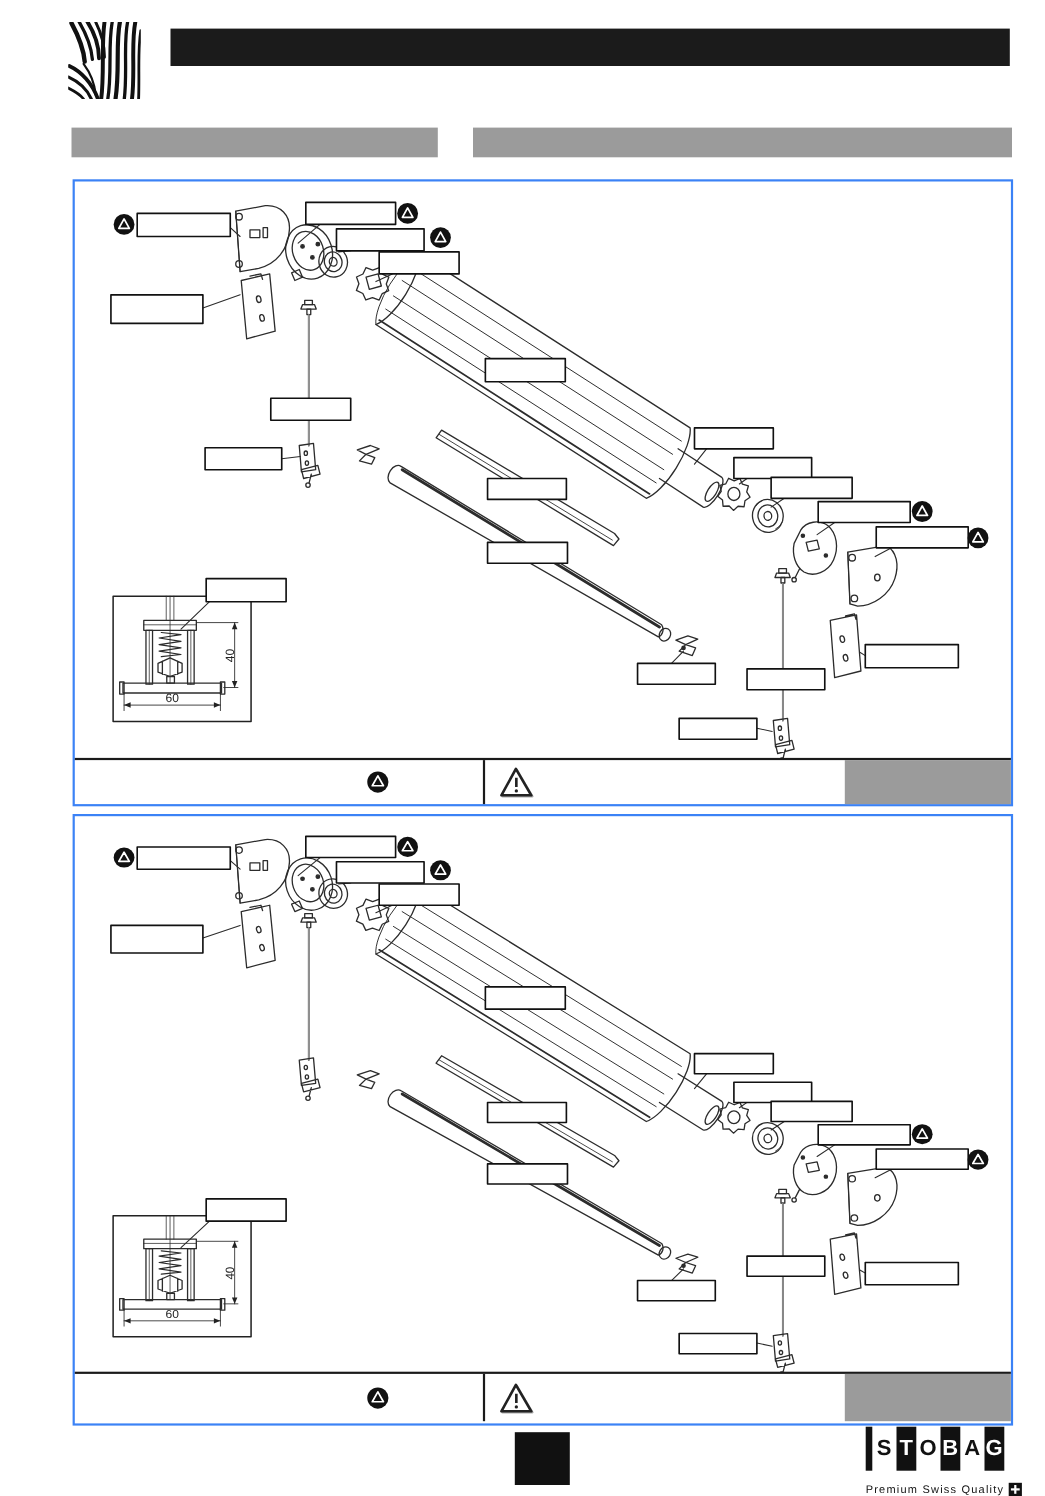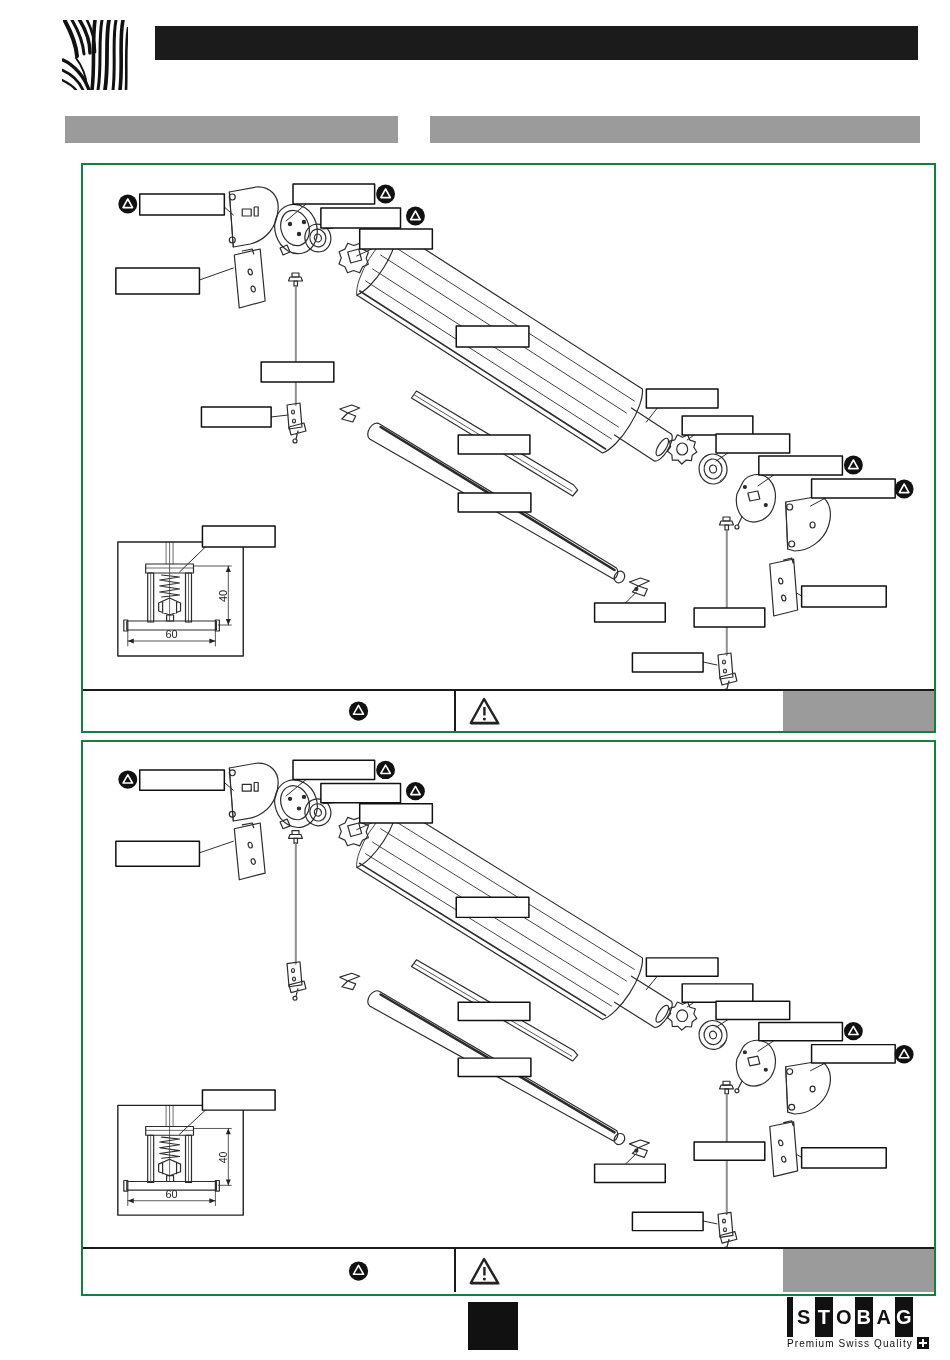--- a/index.html
+++ b/index.html
@@ -5,21 +5,21 @@
   html,body{margin:0;padding:0;background:#e8e8e8;}
   .page{position:relative;width:950px;height:1360px;background:#ffffff;overflow:hidden;
         font-family:"Liberation Sans",sans-serif;}
   .zebra{position:absolute;left:62px;top:20px;width:66px;height:70px;}
   .title-bar{position:absolute;left:155px;top:26px;width:763px;height:34px;background:#1b1b1b;color:#fff;
              font-size:16px;line-height:34px;padding-left:10px;box-sizing:border-box;}
   .section-bar{position:absolute;top:116px;height:27px;background:#9b9b9b;color:#fff;font-size:13px;
                line-height:27px;padding-left:8px;box-sizing:border-box;}
   .section-bar.left{left:65px;width:333px;}
   .section-bar.right{left:430px;width:490px;}
-  .panel{position:absolute;left:81px;width:855px;border:2px solid #15803d;box-sizing:border-box;background:#fff;}
+  .panel{position:absolute;left:66px;width:855px;border:2px solid #3b82f6;box-sizing:border-box;background:#fff;}
   .panel.p1{top:163px;height:570px;}
   .panel.p2{top:740px;height:556px;}
   .diagram{position:relative;width:100%;}
   .p1 .diagram{height:524px;}
   .p2 .diagram{height:505px;}
   .diagram svg{display:block;width:100%;height:100%;}
   .panel-footer{position:relative;width:100%;border-top:2px solid #1a1a1a;box-sizing:border-box;}
   .p1 .panel-footer{height:42px;}
   .p2 .panel-footer{height:45px;}
   .pf-divider{position:absolute;left:371px;top:0;bottom:0;width:0;border-left:2px solid #1a1a1a;}
@@ -28,21 +28,21 @@
   .pf-gray{position:absolute;right:0;top:0;bottom:0;width:151px;background:#9b9b9b;}
   .page-box{position:absolute;left:468px;top:1302px;width:50px;height:48px;background:#111;color:#fff;
             font-size:15px;text-align:center;line-height:48px;}
   .stobag{position:absolute;left:787px;top:1297px;width:133px;}
   .stobag-row{display:flex;align-items:stretch;height:40px;gap:1.5px;}
   .logo-bar{width:6px;background:#111;}
   .tile{width:18.5px;display:flex;align-items:center;justify-content:center;
         font-weight:bold;font-size:20px;font-family:"Liberation Sans",sans-serif;}
   .tile.dark{background:#111;color:#fff;}
   .tile.light{background:#fff;color:#111;}
-  .tagline{display:flex;align-items:center;gap:4px;margin-top:0;}
+  .tagline{display:flex;align-items:center;gap:4px;margin-top:11px;}
   .tagline-text{font-size:10px;letter-spacing:1.1px;white-space:nowrap;color:#111;font-weight:500;}
   .cross{width:12px;height:12px;background:#111;position:relative;flex:0 0 auto;}
   .cross::before{content:"";position:absolute;left:4.8px;top:2px;width:2.6px;height:8px;background:#fff;}
   .cross::after{content:"";position:absolute;left:2px;top:4.8px;width:8px;height:2.6px;background:#fff;}
 </style>
 </head>
 <body>
 
 <div class="page">
 

